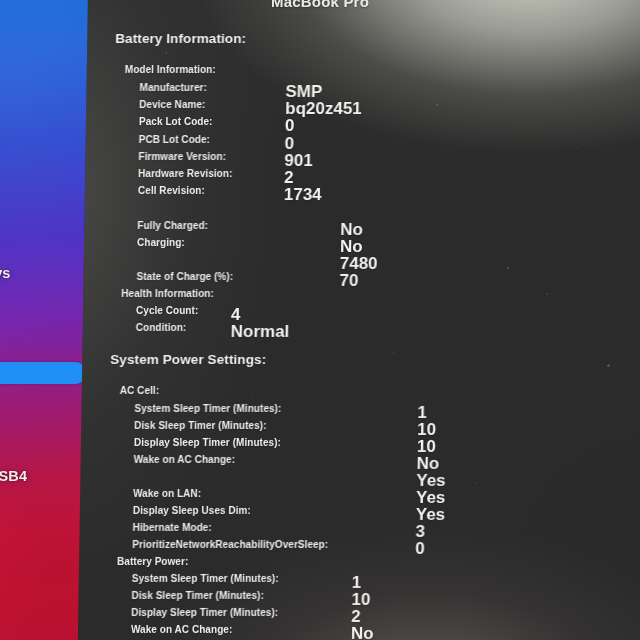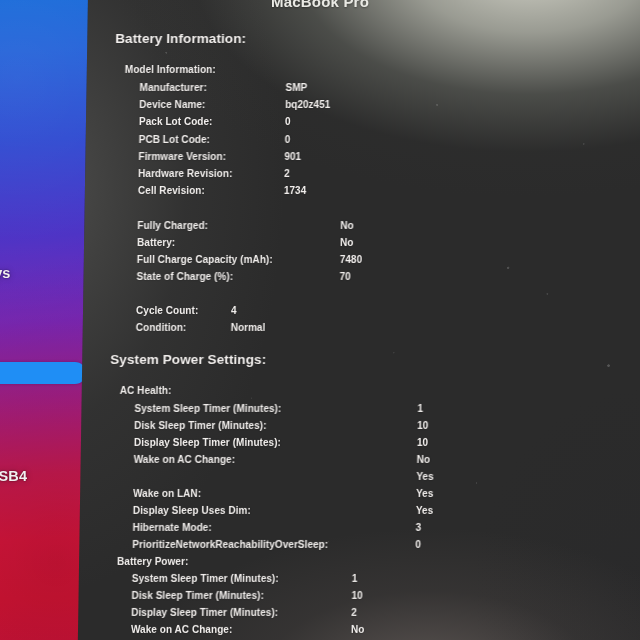--- a/index.html
+++ b/index.html
@@ -160,21 +160,21 @@
     text-shadow: 0 0 2px rgba(0,0,0,.5);
     filter: blur(.28px);
   }
   .line.section {
     font-size: 13.6px;
   }
   .val {
     position: absolute;
     white-space: nowrap;
     color: #f4f1ef;
-    font-size: 10px;
+    font-size: 17px;
     font-weight: 700;
     text-shadow: 0 0 2px rgba(0,0,0,.5);
     filter: blur(.28px);
   }
   
   .i0 { left: 28px; }
   .i1 { left: 38px; }
   .i2 { left: 53px; }
 </style>
 </head>
@@ -214,39 +214,39 @@
       <div class="line i2" style="top:174px">Hardware Revision:</div>
       <div class="val" style="top:174px;left:199px">2</div>
 
       <div class="line i2" style="top:191px">Cell Revision:</div>
       <div class="val" style="top:191px;left:199px">1734</div>
 
 
       <div class="line i2" style="top:226px">Fully Charged:</div>
       <div class="val" style="top:226px;left:256px">No</div>
 
-      <div class="line i2" style="top:243px">Battery:</div>
+      <div class="line i2" style="top:243px">Charging:</div>
       <div class="val" style="top:243px;left:256px">No</div>
 
-      <div class="line i2" style="top:260px">Full Charge Capacity (mAh):</div>
       <div class="val" style="top:260px;left:256px">7480</div>
 
       <div class="line i2" style="top:277px">State of Charge (%):</div>
       <div class="val" style="top:277px;left:256px">70</div>
 
+      <div class="line i1" style="top:294px">Health Information:</div>
 
       <div class="line i2" style="top:311px">Cycle Count:</div>
       <div class="val" style="top:311px;left:148px">4</div>
 
       <div class="line i2" style="top:328px">Condition:</div>
       <div class="val" style="top:328px;left:148px">Normal</div>
 
       <div class="line section i0" style="top:358px">System Power Settings:</div>
 
-      <div class="line i1" style="top:391px">AC Health:</div>
+      <div class="line i1" style="top:391px">AC Cell:</div>
 
       <div class="line i2" style="top:409px">System Sleep Timer (Minutes):</div>
       <div class="val" style="top:409px;left:336px">1</div>
 
       <div class="line i2" style="top:426px">Disk Sleep Timer (Minutes):</div>
       <div class="val" style="top:426px;left:336px">10</div>
 
       <div class="line i2" style="top:443px">Display Sleep Timer (Minutes):</div>
       <div class="val" style="top:443px;left:336px">10</div>
 

